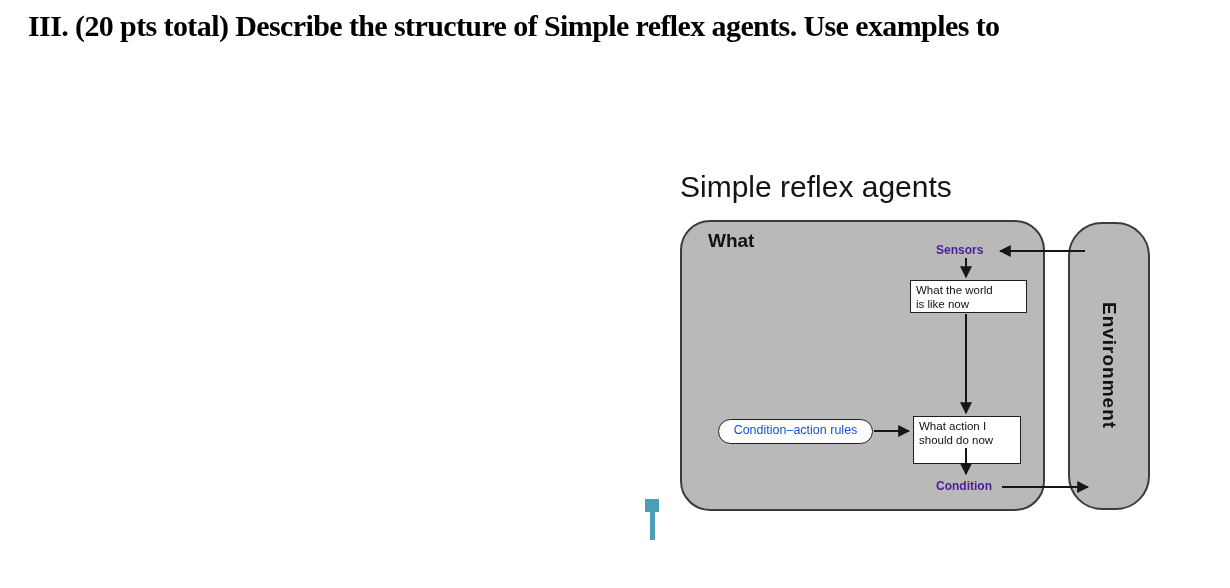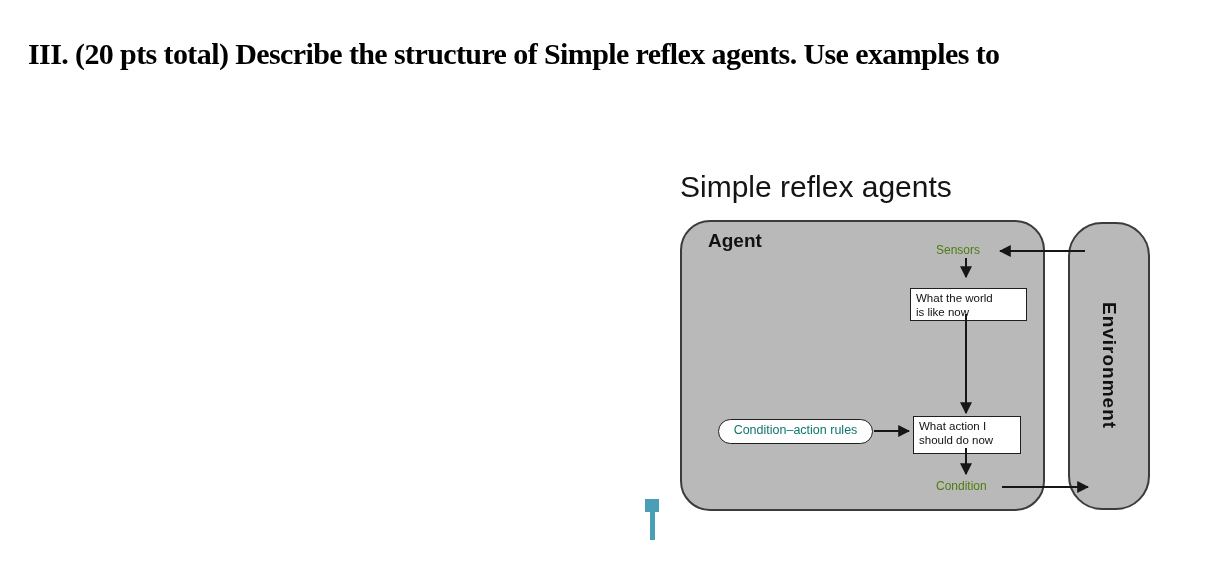--- a/index.html
+++ b/index.html
@@ -2,21 +2,21 @@
 <html><head>
 <meta charset="utf-8">
 <style>
   * { margin:0; padding:0; box-sizing:border-box; }
   html,body { background:#ffffff; }
   .page {
     position:relative; width:1230px; height:588px; background:#ffffff;
     font-family:"Liberation Sans", sans-serif; color:#000; overflow:hidden;
   }
   .heading {
-    position:absolute; left:28px; top:34px;
+    position:absolute; left:28px; top:6px;
     font-family:"Liberation Serif", serif; font-weight:700;
     font-size:30px; line-height:40px; letter-spacing:-0.6px; color:#000;
     white-space:nowrap;
   }
   .dg-title {
     position:absolute; left:680px; top:170px; width:466px;
     text-align:left; font-size:30px; color:#141414;
   }
   .agent-box {
     position:absolute; left:680px; top:220px; width:365px; height:291px;
@@ -29,54 +29,54 @@
   .env-box {
     position:absolute; left:1068px; top:222px; width:82px; height:288px;
     background:#b9b9b9; border:2px solid #3c3c3c; border-radius:34px;
     display:flex; align-items:center; justify-content:center;
   }
   .env-label {
     writing-mode:vertical-rl; font-size:19px; font-weight:700; color:#111;
     letter-spacing:1px;
   }
   .port-label {
-    position:absolute; font-size:12px; font-weight:400; color:#4d7c0f;
+    position:absolute; font-size:12px; font-weight:700; color:#4c1d95;
     white-space:nowrap; z-index:2;
   }
   .sensors   { left:936px; top:243px; }
   .actuators { left:936px; top:479px; }
   .state-box {
     position:absolute; background:#ffffff; border:1.5px solid #1f1f1f;
     font-size:11.5px; line-height:14px; color:#111;
     white-space:pre-line; padding:2px 3px 0 5px; z-index:2;
   }
-  .worldbox  { left:910px; top:280px; width:117px; height:33px;margin-top:8px; }
-  .actionbox { left:913px; top:416px; width:108px; height:38px; }
+  .worldbox  { left:910px; top:280px; width:117px; height:33px; }
+  .actionbox { left:913px; top:416px; width:108px; height:48px; }
   .oval {
     position:absolute; left:718px; top:419px; width:155px; height:25px;
     background:#ffffff; border:1.5px solid #1f1f1f; border-radius:13px;
-    font-size:12.5px; line-height:21px; text-align:center; color:#0f766e; z-index:2;
+    font-size:12.5px; line-height:21px; text-align:center; color:#1d4ed8; z-index:2;
   }
   .arrows { position:absolute; left:0; top:0; z-index:5; pointer-events:none; }
   .cursor-top  { position:absolute; left:645px; top:499px; width:14px; height:13px; background:#4a9eb5; }
   .cursor-stem { position:absolute; left:650px; top:512px; width:5px;  height:28px; background:#4a9eb5; }
 </style>
 </head>
 <body>
 
 <div class="page">
 
   <div class="heading">
     <div>III. (20 pts total) Describe the structure of Simple reflex agents. Use examples to</div>
   </div>
 
   <div class="dg-title">Simple reflex agents</div>
 
   <div class="agent-box">
-    <span class="agent-label">Agent</span>
+    <span class="agent-label">What</span>
   </div>
 
   <div class="env-box">
     <span class="env-label">Environment</span>
   </div>
 
   <div class="port-label sensors">Sensors</div>
 
   <div class="state-box worldbox">What the world
 is like now</div>

